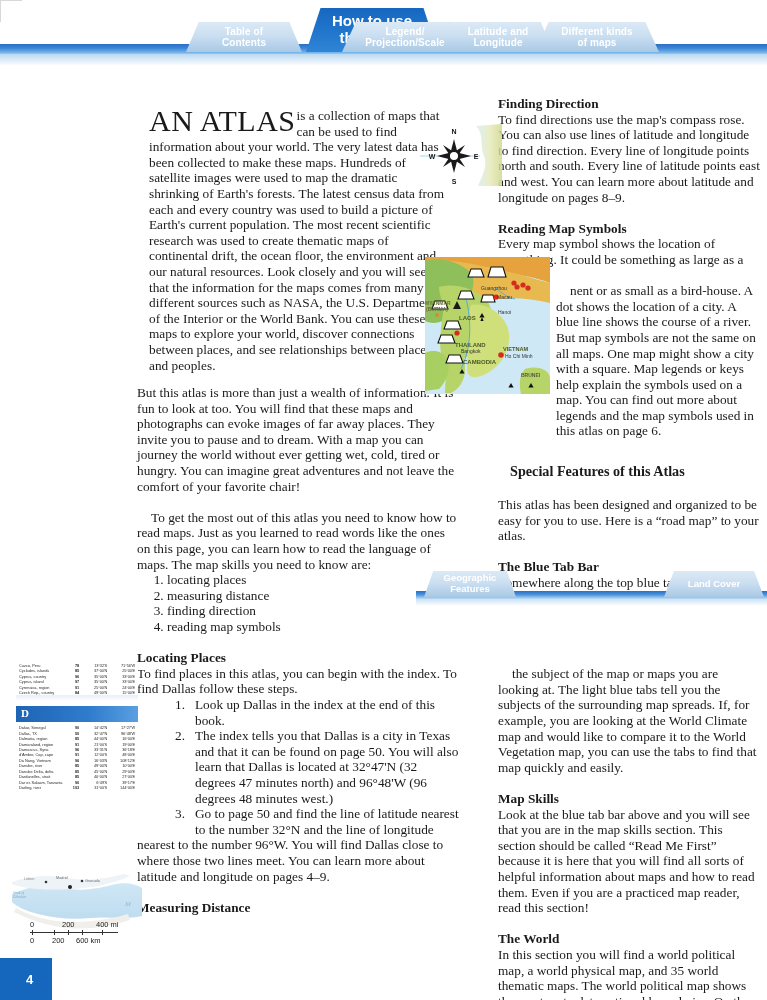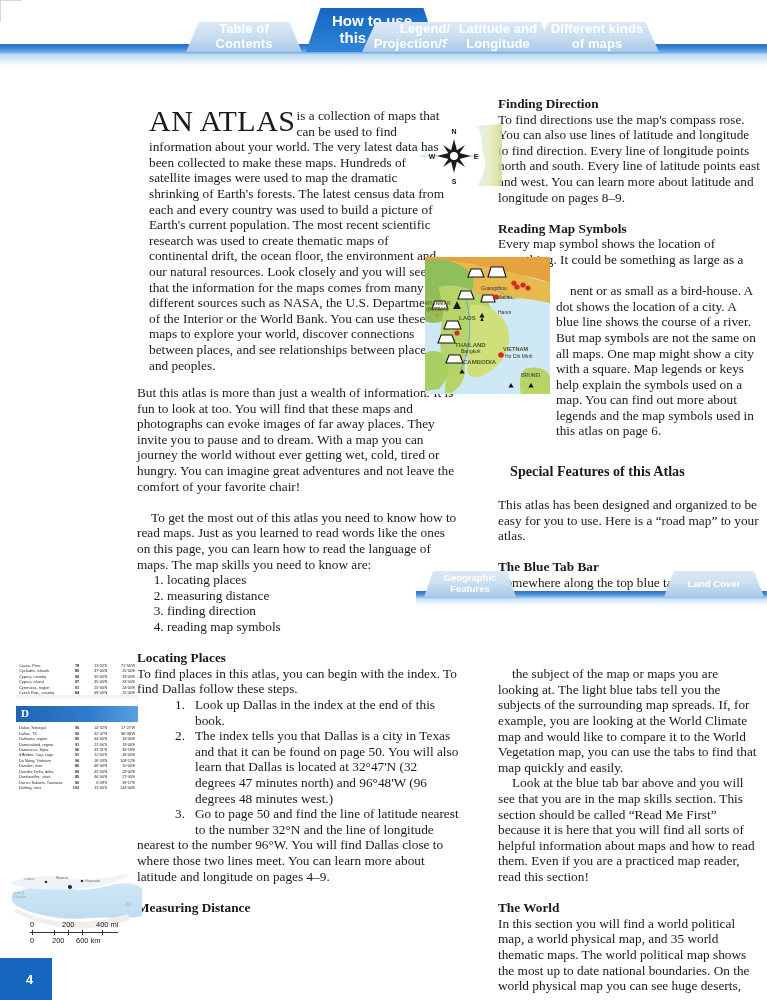--- a/index.html
+++ b/index.html
@@ -32,36 +32,36 @@
     text-align: center;
     line-height: 1.12;
     display: flex; align-items: center; justify-content: center;
     padding: 0 6px;
     clip-path: polygon(11% 0%, 89% 0%, 100% 100%, 0% 100%);
     border-radius: 7px 7px 0 0;
   }
   .tab.light {
     background: linear-gradient(to bottom, #dce9f5 0%, #cbdff1 45%, #a9c9e6 100%);
     color: #ffffff;
-    font-size: 13px; font-weight: 700;
+    font-size: 10px; font-weight: 700;
     letter-spacing: .1px;
     height: 30px;
   }
   .tab.active {
     background: linear-gradient(to bottom, #1767c0 0%, #1f73ca 45%, #2f85d6 100%);
     color: #ffffff;
     font-size: 15px; font-weight: 700;
     height: 44px;
     bottom: 14px;
   }
   .tab span { display:block; }
 
   .tab-toc       { left: 186px; width: 116px; }
   .tab-howto     { left: 306px; width: 132px; }
-  .tab-legend    { left: 362px; width: 126px; }
+  .tab-legend    { left: 342px; width: 126px; }
   .tab-latlon    { left: 443px; width: 110px; }
   .tab-kinds     { left: 535px; width: 124px; }
 
   
   .tabbar2 {
     position: absolute; left: 416px; top: 562px; width: 351px; height: 44px;
     overflow: hidden;
   }
   .tabbar2 .baseline {
     position:absolute; left:0; bottom:6px; width:351px; height:9px;
@@ -474,20 +474,21 @@
   <p class="body" style="margin-left:58px;">nent or as small as a bird-house. A dot shows the location of a city. A blue line shows the course of a river. But map symbols are not the same on all maps. One map might show a city with a square.  Map legends or keys help explain the symbols used on a map. You can find out more about legends and the map symbols used in this atlas on page 6.</p>
 
   <h2 class="center" style="margin-top:24px;">Special Features of this Atlas</h2>
   <p class="body" style="margin-top:17px;">This atlas has been designed and organized to be easy for you to use. Here is a “road map” to your atlas.</p>
 
   <h3 class="sub">The Blue Tab Bar</h3>
   <p class="body">Somewhere along the top blue tab bar of each spread you will see a darker blue tab. It tells you</p>
 
   <p class="body" style="margin-top:60px;">the subject of the map or maps you are looking at. The light blue tabs tell you the subjects of the surrounding map spreads. If, for example, you are looking at the World Climate map and would like to compare it to the World Vegetation map, you can use the tabs to find that map quickly and easily.</p>
 
+  <h3 class="sub">Map Skills</h3>
   <p class="body">Look at the blue tab bar above and you will see that you are in the map skills section. This section should be called “Read Me First” because it is here that you will find all sorts of helpful information about maps and how to read them. Even if you are a practiced map reader, read this section!</p>
 
   <h3 class="sub">The World</h3>
   <p class="body">In this section you will find a world political map, a world physical map, and 35 world thematic maps. The world political map shows the most up to date national boundaries. On the world physical map you can see huge deserts,</p>
 </div>
 
 <div class="compass-graphic">
   <svg width="82" height="86" viewBox="0 0 82 86">
     <defs>
       <linearGradient id="coastG" x1="0" y1="0" x2="1" y2="0">

